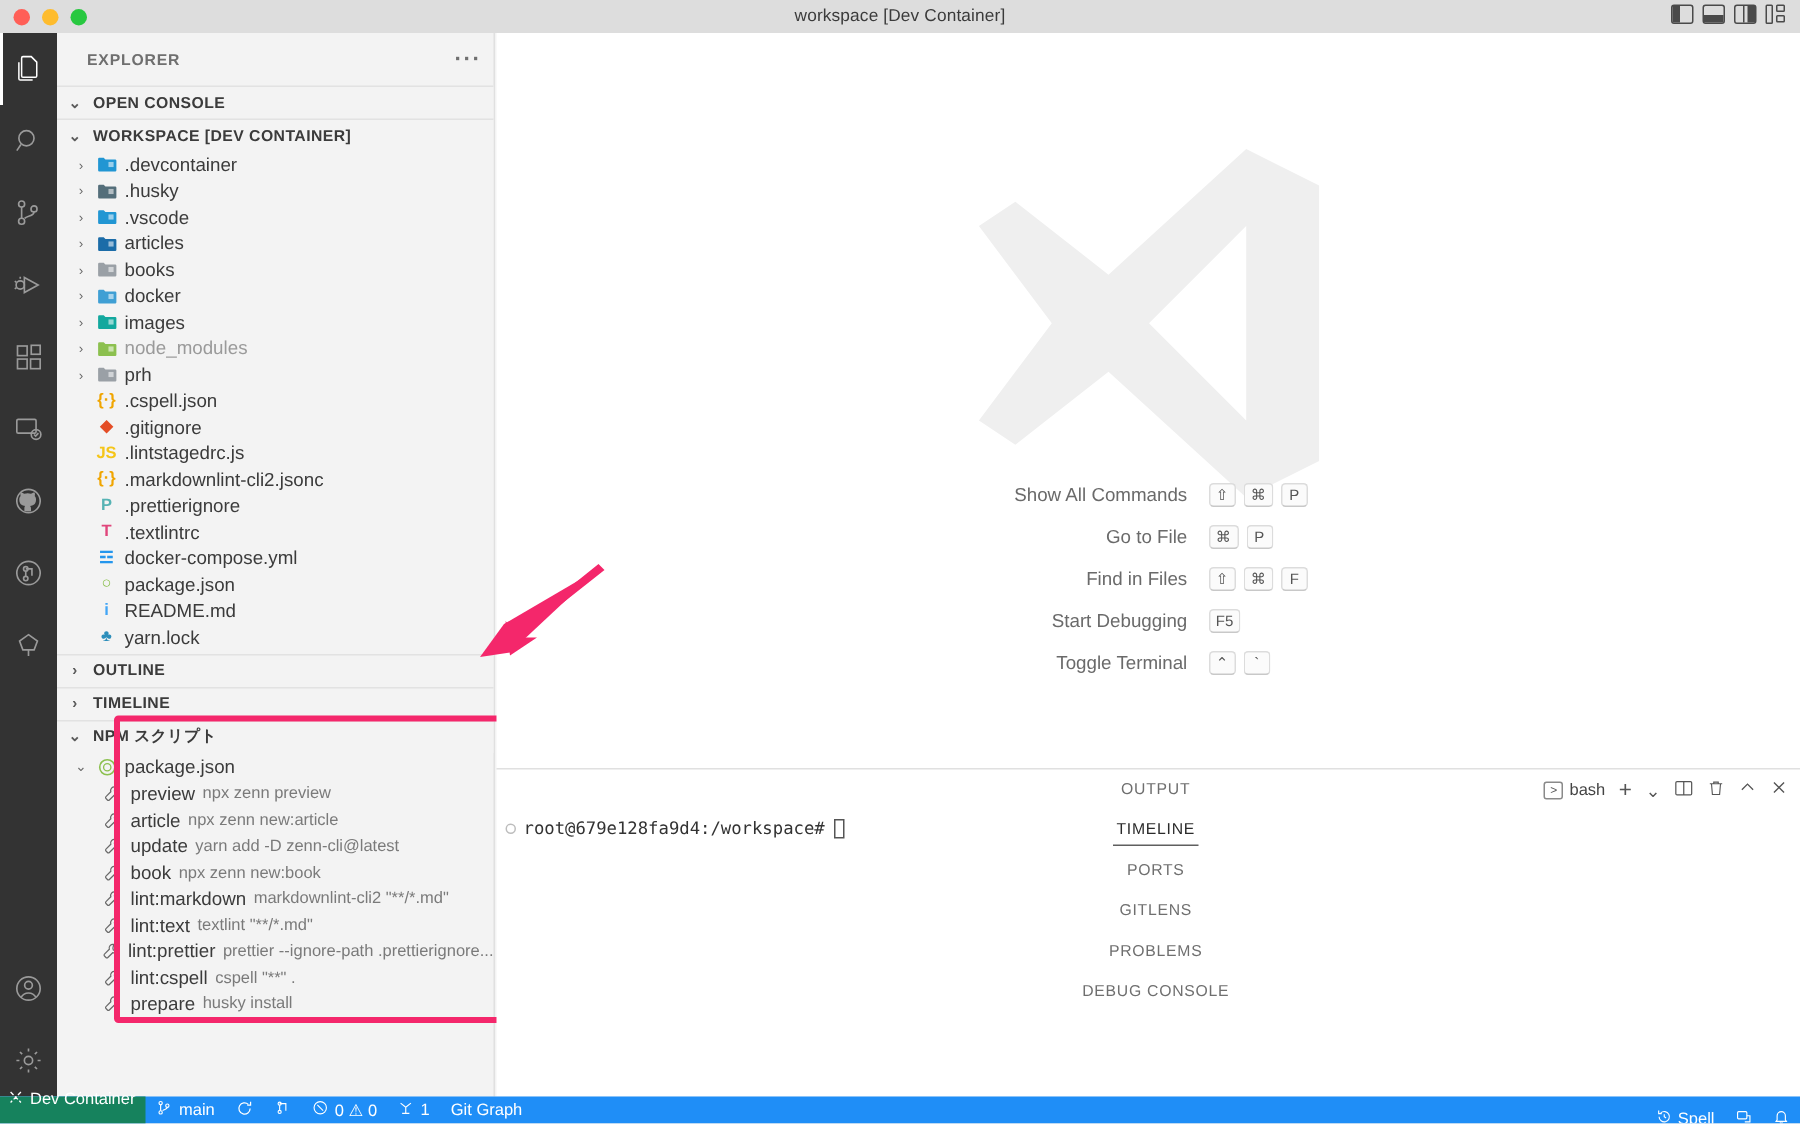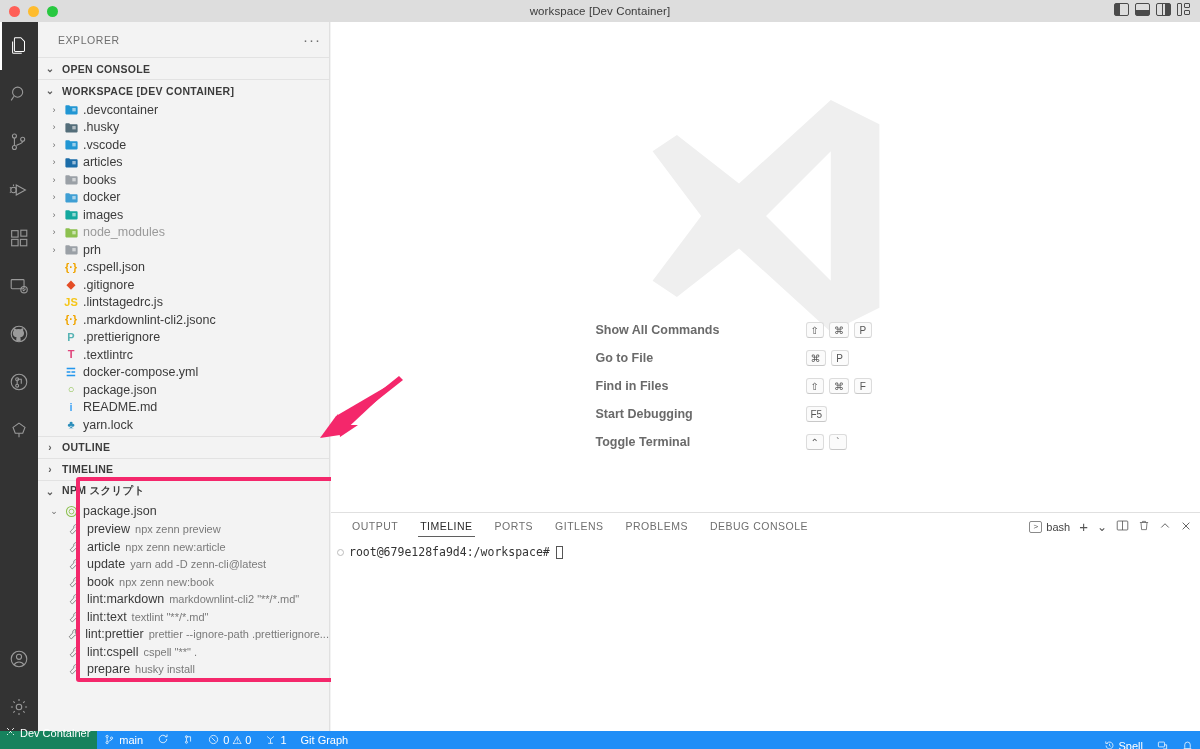--- a/index.html
+++ b/index.html
@@ -59,21 +59,21 @@
 
   
   .sidebar {
     position: absolute; top: 22px; left: 38px; width: 292px; height: 709px;
     background: #f3f3f3;
     border-right: 1px solid #e0e0e0;
     font-size: 12.5px; color: #3b3b3b;
   }
   .side-title {
     height: 35px; display: flex; align-items: center;
-    padding: 0 8px 0 20px; justify-content: space-between;
+    padding: 0 8px 0 20px; justify-content: space-between; font-weight: bold;
   }
   .side-title .lbl { font-size: 10.5px; letter-spacing: 0.55px; color: #6f6f6f; }
   .side-title .dots { font-size: 15px; color: #6f6f6f; letter-spacing: 1px; line-height: 8px;}
   .sec-header {
     height: 22px; display: flex; align-items: center; gap: 4px;
     padding-left: 4px;
     font-size: 10.5px; font-weight: bold; letter-spacing: 0.3px; color: #3b3b3b;
     border-top: 1px solid #e2e2e2;
     background: #f3f3f3;
   }
@@ -109,38 +109,39 @@
   .watermark {
     position: absolute; left: 50%; top: 196px; transform: translate(-50%,-50%);
     opacity: 1;
   }
   .shortcuts {
     position: absolute; left: 0; right: 0; top: 300px;
     display: flex; flex-direction: column; gap: 12px; align-items: center;
   }
   .sc-row { display: flex; align-items: center; width: 340px; }
   .sc-label {
-    flex: 1; font-size: 12.5px; color: #6a6a6a; padding-right: 14px; font-weight: bold;
+    flex: 1; text-align: right; font-size: 12.5px; color: #6a6a6a; padding-right: 14px;
   }
   .sc-keys { display: flex; gap: 5px; width: 130px; }
   .key {
     min-width: 18px; height: 16px; padding: 0 4px;
     border: 1px solid #dcdcdc; border-bottom-color: #c8c8c8;
     border-radius: 3px; background: #fbfbfb;
     font-size: 10px; color: #555; display: flex; align-items: center; justify-content: center;
   }
 
   
   .panel {
     position: absolute; top: 512px; left: 331px; width: 869px; height: 219px;
     background: #ffffff; border-top: 1px solid #e0e0e0;
   }
   .panel-tabs {
     height: 27px; display: flex; align-items: center; padding-left: 10px; gap: 0px;
     position: relative;
+    flex-direction: column;
   }
   .ptab {
     font-size: 10.5px; letter-spacing: 0.5px; color: #6f6f6f;
     padding: 0 11px; height: 27px; line-height: 27px; position: relative;
   }
   .ptab.active { color: #2a2a2a; }
   .ptab.active::after {
     content: ""; position: absolute; left: 9px; right: 9px; bottom: 3px; height: 1px; background: #5f5f5f;
   }
   .panel-actions {

